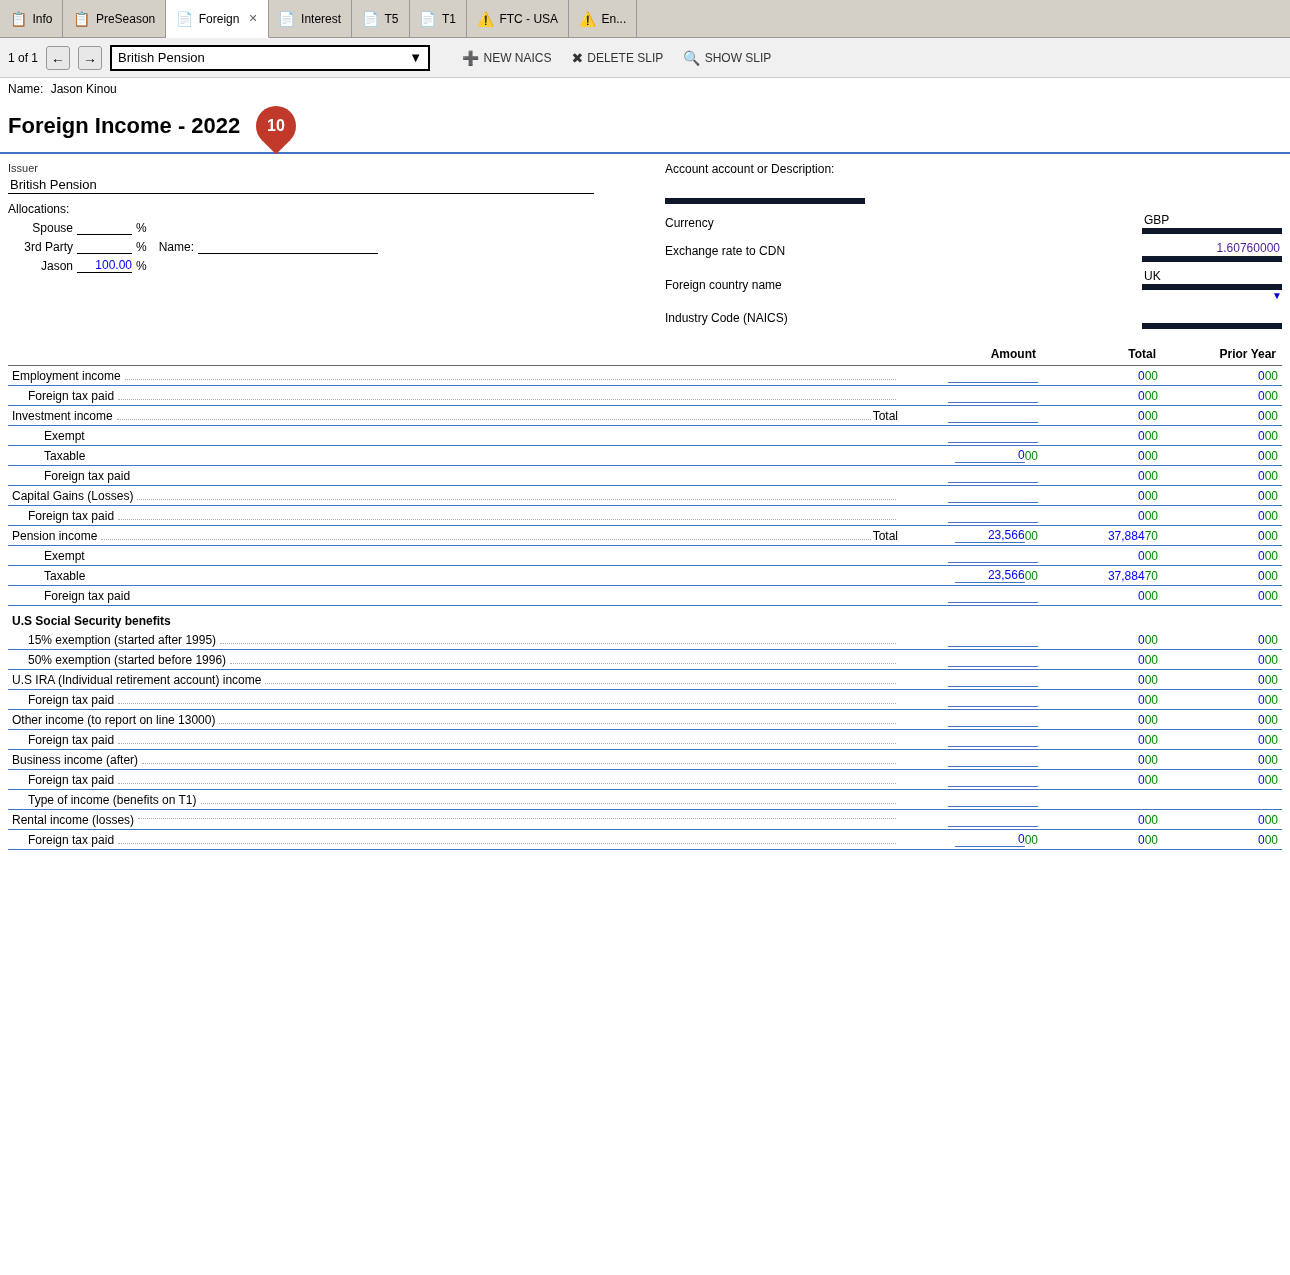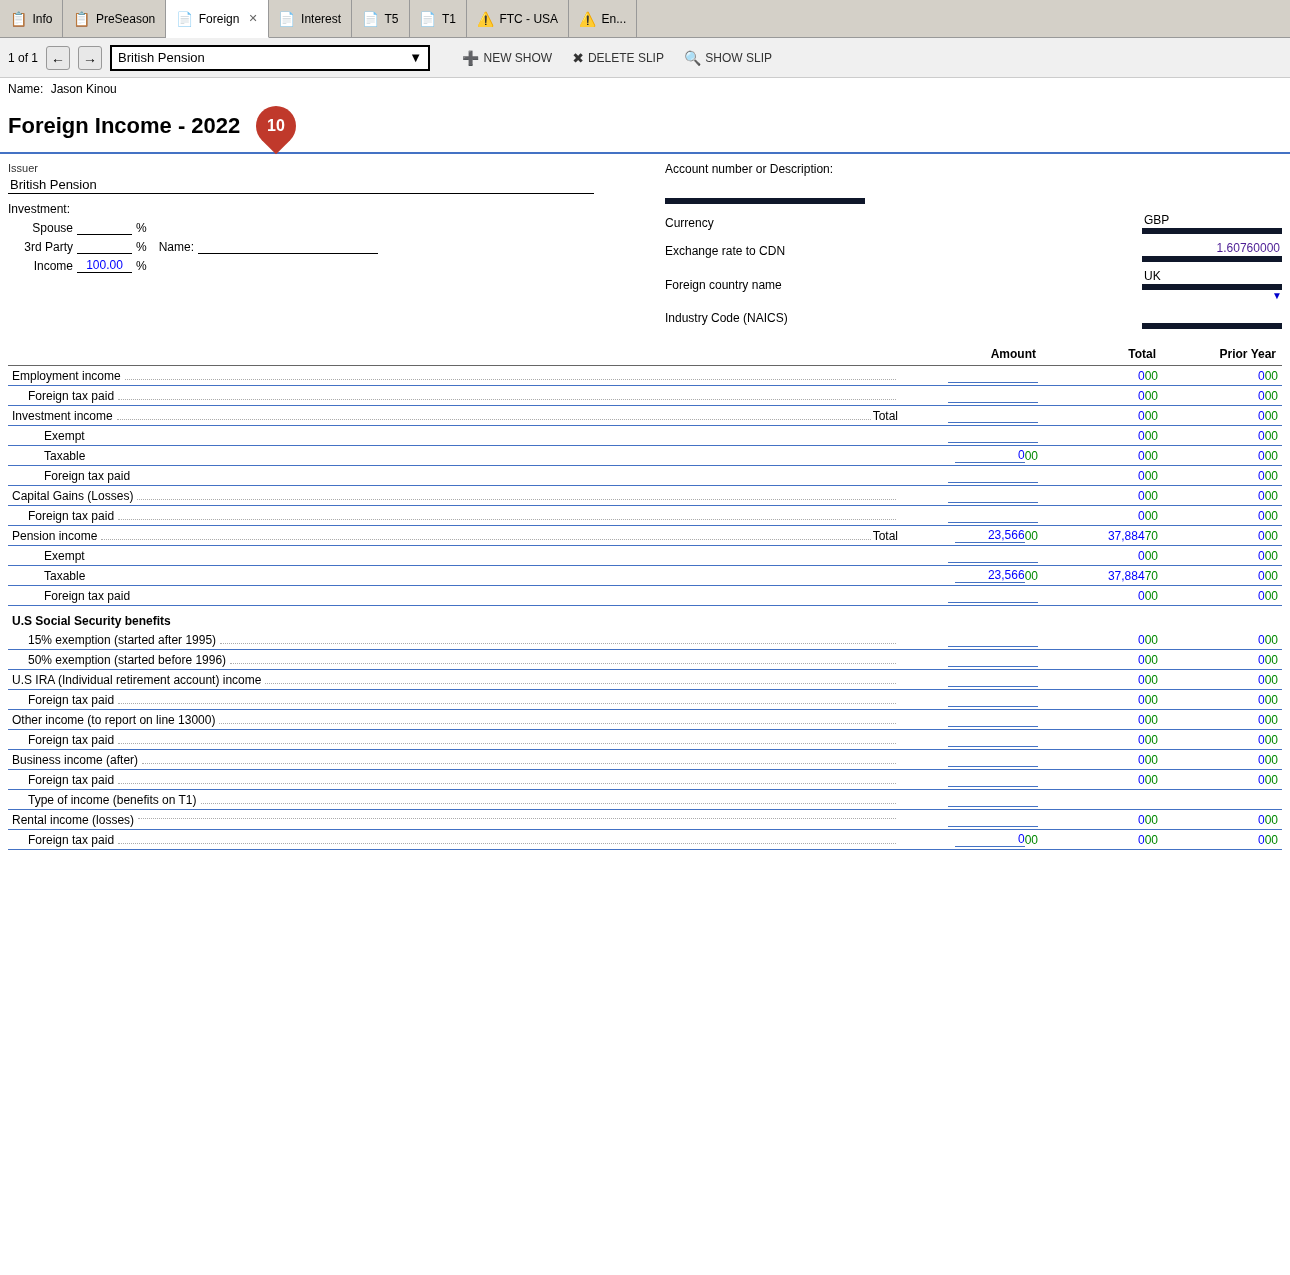--- a/index.html
+++ b/index.html
@@ -135,21 +135,21 @@
       display: flex;
       align-items: center;
       gap: 4px;
       margin-bottom: 4px;
     }
     .alloc-label { width: 65px; text-align: right; }
     .alloc-input {
       width: 55px;
       border: none;
       border-bottom: 1px solid #000;
-      text-align: center;
+      text-align: right;
       font-size: 12px;
       color: #00f;
     }
     .alloc-pct { font-size: 12px; }
 
     .right-fields { }
     .right-row {
       display: flex;
       align-items: center;
       justify-content: space-between;
@@ -260,21 +260,21 @@
   <span style="font-size:12px;">1 of 1</span>
   <button class="nav-btn">←</button>
   <button class="nav-btn">→</button>
   <div class="slip-dropdown">
     <span>British Pension</span>
     <span>▼</span>
   </div>
   <div class="slip-actions">
     <button class="action-btn">
       <span class="btn-icon">➕</span>
-      <span>NEW SHOW</span>
+      <span>NEW NAICS</span>
     </button>
     <button class="action-btn">
       <span class="btn-icon">✖</span>
       <span>DELETE SLIP</span>
     </button>
     <button class="action-btn">
       <span class="btn-icon">🔍</span>
       <span>SHOW SLIP</span>
     </button>
   </div>
@@ -293,45 +293,45 @@
 </div>
 
 <div class="form-area">
 
   <div class="form-left">
     <div class="issuer-section">
       <div class="field-label">Issuer</div>
       <input type="text" class="field-input" style="width: 95%;" value="British Pension">
     </div>
     <div class="alloc-section">
-      <div style="margin-bottom:4px;">Investment:</div>
+      <div style="margin-bottom:4px;">Allocations:</div>
       <div class="alloc-row">
         <span class="alloc-label">Spouse</span>
         <input type="text" class="alloc-input" style="">
         <span class="alloc-pct">%</span>
       </div>
       <div class="alloc-row">
         <span class="alloc-label">3rd Party</span>
         <input type="text" class="alloc-input" style="">
         <span class="alloc-pct">%</span>
         <span style="margin-left:8px;">Name:</span>
         <input type="text" style="border-top: none; border-right: none; border-left: none; border-image: initial; border-bottom: 1px solid rgb(0, 0, 0); width: 180px; font-size: 12px;">
       </div>
       <div class="alloc-row">
-        <span class="alloc-label">Income</span>
+        <span class="alloc-label">Jason</span>
         <input type="text" class="alloc-input" value="100.00" style="">
         <span class="alloc-pct">%</span>
       </div>
     </div>
   </div>
 
   <div class="form-right">
     <div class="right-fields">
       <div class="right-row">
-        <span class="right-field-label">Account number or Description:</span>
+        <span class="right-field-label">Account account or Description:</span>
       </div>
       <div style="margin-bottom:8px;">
         <input type="text" class="right-field-input" style="width: 200px;">
       </div>
       <div class="right-row">
         <span class="right-field-label">Currency</span>
         <input type="text" class="right-field-input" value="GBP" style="text-align: left;">
       </div>
       <div class="right-row">
         <span class="right-field-label">Exchange rate to CDN</span>

